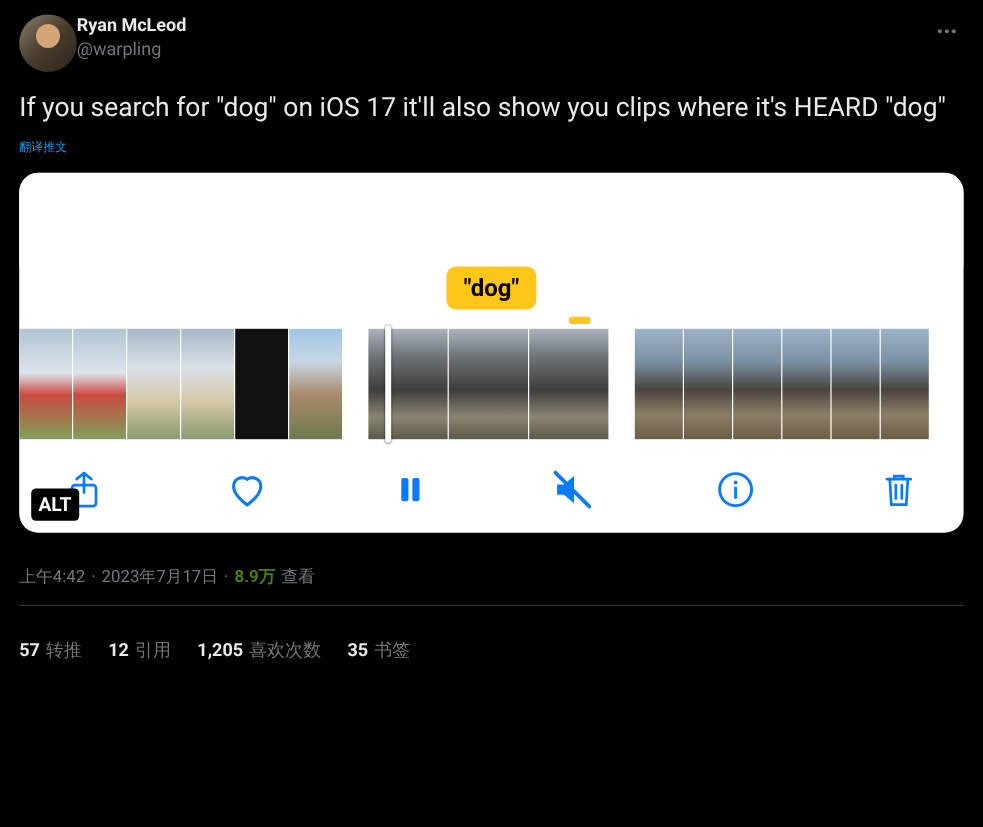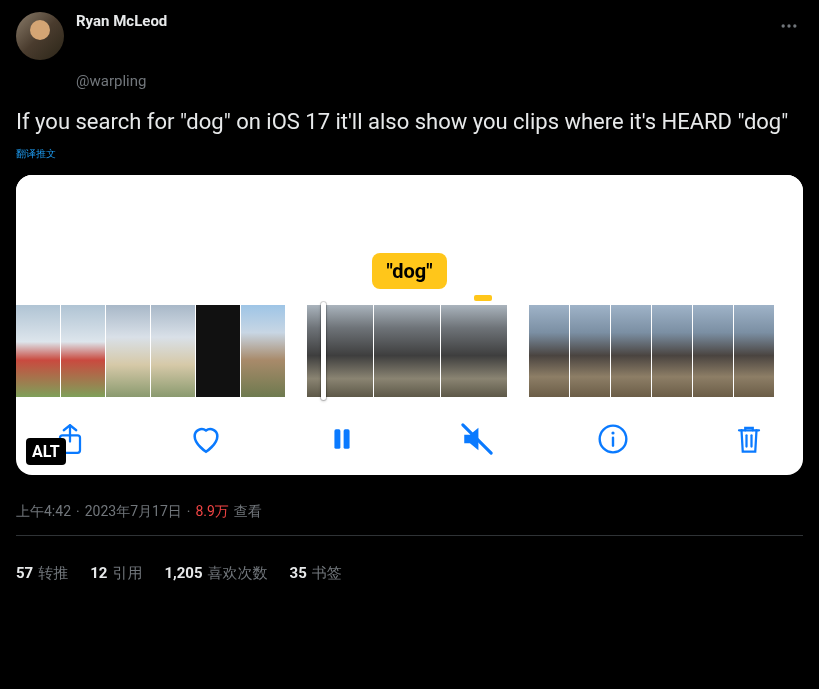--- a/index.html
+++ b/index.html
@@ -10,21 +10,20 @@
       width: 819px;
       height: 689px;
       overflow: hidden;
     }
     .tweet {
       padding: 12px 16px;
     }
     .header {
       display: flex;
       align-items: flex-start;
-      gap: 12px;
       position: relative;
     }
     .avatar {
       width: 48px;
       height: 48px;
       border-radius: 50%;
       background: linear-gradient(135deg, #8b7d6b 0%, #4a3c2e 50%, #2b2518 100%);
       flex-shrink: 0;
       position: relative;
       overflow: hidden;
@@ -43,21 +42,20 @@
       line-height: 1.3;
     }
     .display-name {
       font-weight: 700;
       font-size: 15px;
       color: #e7e9ea;
     }
     .handle {
       font-size: 15px;
       color: #71767b;
-      margin-top: 40px;
     }
     .more-icon {
       position: absolute;
       right: 0;
       top: 0;
       color: #71767b;
       font-size: 18px;
       padding: 4px;
       cursor: pointer;
     }
@@ -176,22 +174,22 @@
     }
     .meta-row {
       margin-top: 28px;
       color: #71767b;
       font-size: 14px;
       display: flex;
       align-items: center;
       gap: 5px;
     }
     .meta-row .views-count {
-      color: #ef4444;
-      font-weight: 400;
+      color: #4d7c0f;
+      font-weight: 700;
     }
     .divider {
       height: 1px;
       background: #2f3336;
       margin-top: 14px;
     }
     .stats-row {
       display: flex;
       gap: 22px;
       margin-top: 28px;

